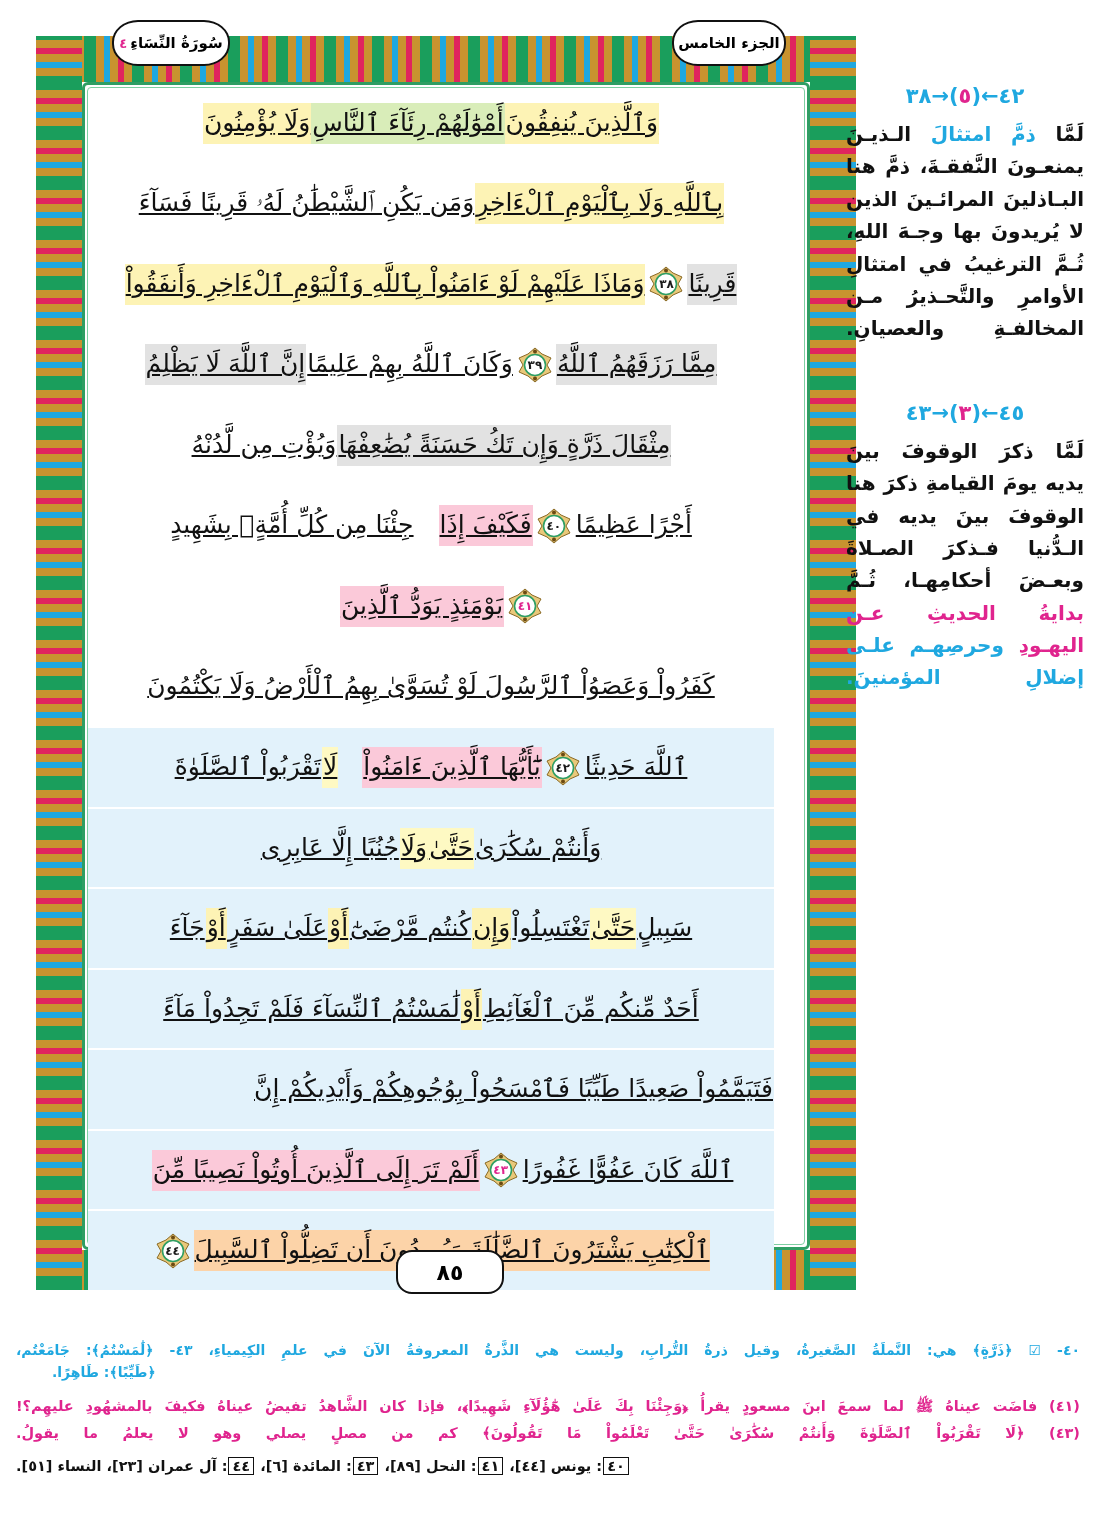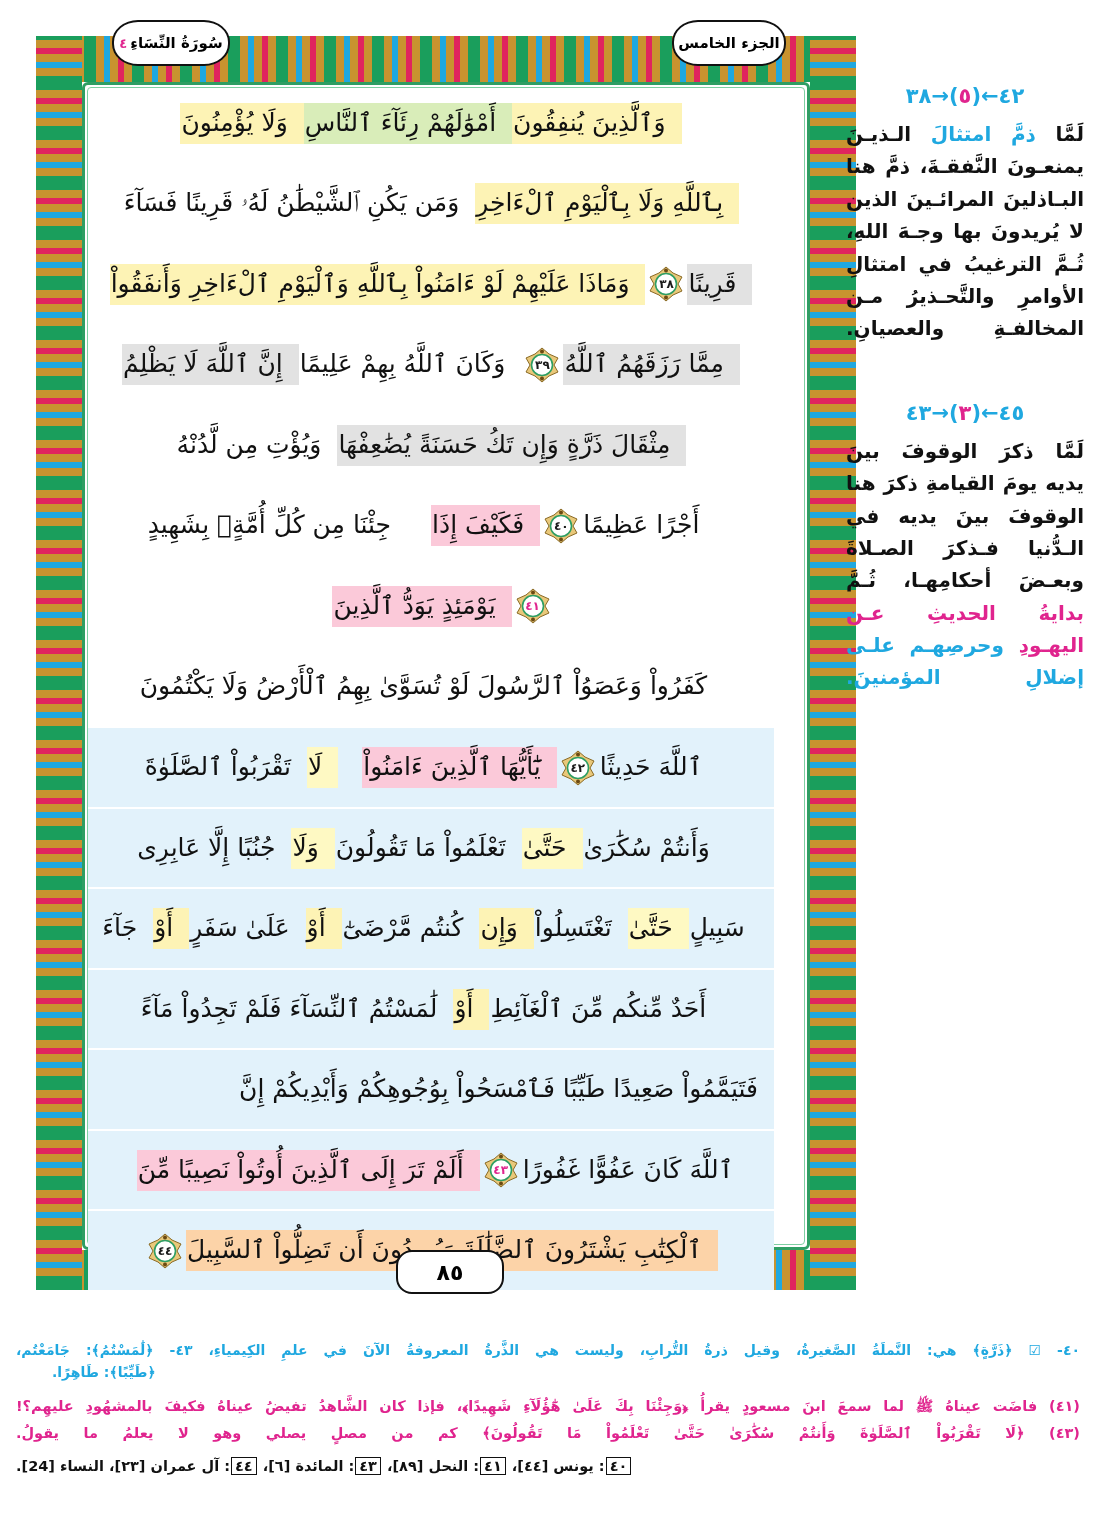--- a/index.html
+++ b/index.html
@@ -62,21 +62,21 @@
 
   
   .quran{position:absolute;left:88px;top:84px;width:686px;height:1178px;
      direction:rtl;}
   .qline{position:relative;height:auto;display:flex;align-items:center;
      justify-content:center;direction:rtl;white-space:nowrap;
      font-family:"DejaVu Sans","Liberation Sans",sans-serif;
      font-size:25px;font-weight:500;letter-spacing:-0.5px;
      color:#111;line-height:1.0;}
   .qline-wrap{position:relative;margin-bottom:2px;}
-  .qline .seg{padding:7px 16px 9px 1px;display:inline-block;}
+  .qline .seg{padding:7px 1px 9px 1px;display:inline-block;text-decoration:underline;}
   .hl-yellow{background:#fdf3b5;}
   .hl-green{background:#d9edb9;}
   .hl-gray{background:#e2e2e2;}
   .hl-pink{background:#fbc9d9;margin-left:24px;}
   .hl-blue{background:#fef9c3;}
   .hl-orange{background:#fcd3a8;}
   .hl-none{background:transparent;}
   .bg-blue{background:#e2f2fb;}
 
   
@@ -236,21 +236,20 @@
           </span>
           <span class="seg hl-pink">يَٰٓأَيُّهَا ٱلَّذِينَ ءَامَنُواْ</span>
           <span class="seg hl-blue"> لَا</span>
           <span class="seg hl-none"> تَقْرَبُواْ ٱلصَّلَوٰةَ</span>
         </div>
       </div>
       <div class="qline-wrap bg-blue" style="height: 78.5333px; display: flex; align-items: center; justify-content: center;">
         <div class="qline">
           <span class="seg hl-none">وَأَنتُمْ سُكَٰرَىٰ</span>
           <span class="seg hl-blue"> حَتَّىٰ</span>
-          <span class="seg hl-none"> تَعْلَمُواْ مَا تَقُولُونَ</span>
           <span class="seg hl-blue"> وَلَا</span>
           <span class="seg hl-none"> جُنُبًا إِلَّا عَابِرِى</span>
         </div>
       </div>
       <div class="qline-wrap bg-blue" style="height: 78.5333px; display: flex; align-items: center; justify-content: center;">
         <div class="qline">
           <span class="seg hl-none">سَبِيلٍ</span>
           <span class="seg hl-blue"> حَتَّىٰ</span>
           <span class="seg hl-none"> تَغْتَسِلُواْ</span>
           <span class="seg hl-yellow"> وَإِن</span>
@@ -317,16 +316,16 @@
 
   <div class="footnotes">
     <div class="fn-blue">
       <span>٤٠- ☑ ﴿ذَرَّةٍ﴾ هي: النَّملَةُ الصَّغيرةُ، وقيل ذرةُ التُّرابِ، وليست هي الذَّرةُ المعروفةُ الآنَ في علمِ الكِيمياءِ، ٤٣- ﴿لَٰمَسْتُمُ﴾: جَامَعْتُم،</span>
       <span class="last">﴿طَيِّبًا﴾: طَاهِرًا.</span>
     </div>
     <div class="fn-pink">
       <div>(٤١) فاضَت عيناهُ ﷺ لما سمعَ ابنَ مسعودٍ يقرأُ ﴿وَجِئْنَا بِكَ عَلَىٰ هَٰٓؤُلَآءِ شَهِيدًا﴾، فإذا كان الشَّاهدُ تفيضُ عيناهُ فكيفَ بالمشهُودِ عليهِم؟!</div>
       <div>(٤٣) ﴿لَا تَقْرَبُواْ ٱلصَّلَوٰةَ وَأَنتُمْ سُكَٰرَىٰ حَتَّىٰ تَعْلَمُواْ مَا تَقُولُونَ﴾ كم من مصلٍ يصلي وهو لا يعلمُ ما يقولُ.</div>
     </div>
-    <div class="fn-refs" id="fn-refs"><span class="boxnum">٤٠</span><span>: يونس [٤٤]، </span><span class="boxnum">٤١</span><span>: النحل [٨٩]، </span><span class="boxnum">٤٣</span><span>: المائدة [٦]، </span><span class="boxnum">٤٤</span><span>: آل عمران [٢٣]، النساء [24].</span></div>
+    <div class="fn-refs" id="fn-refs"><span class="boxnum">٤٠</span><span>: يونس [٤٤]، </span><span class="boxnum">٤١</span><span>: النحل [٨٩]، </span><span class="boxnum">٤٣</span><span>: المائدة [٦]، </span><span class="boxnum">٤٤</span><span>: آل عمران [٢٣]، النساء [٥١].</span></div>
   </div>
 
 </div>
 
 </body></html>

